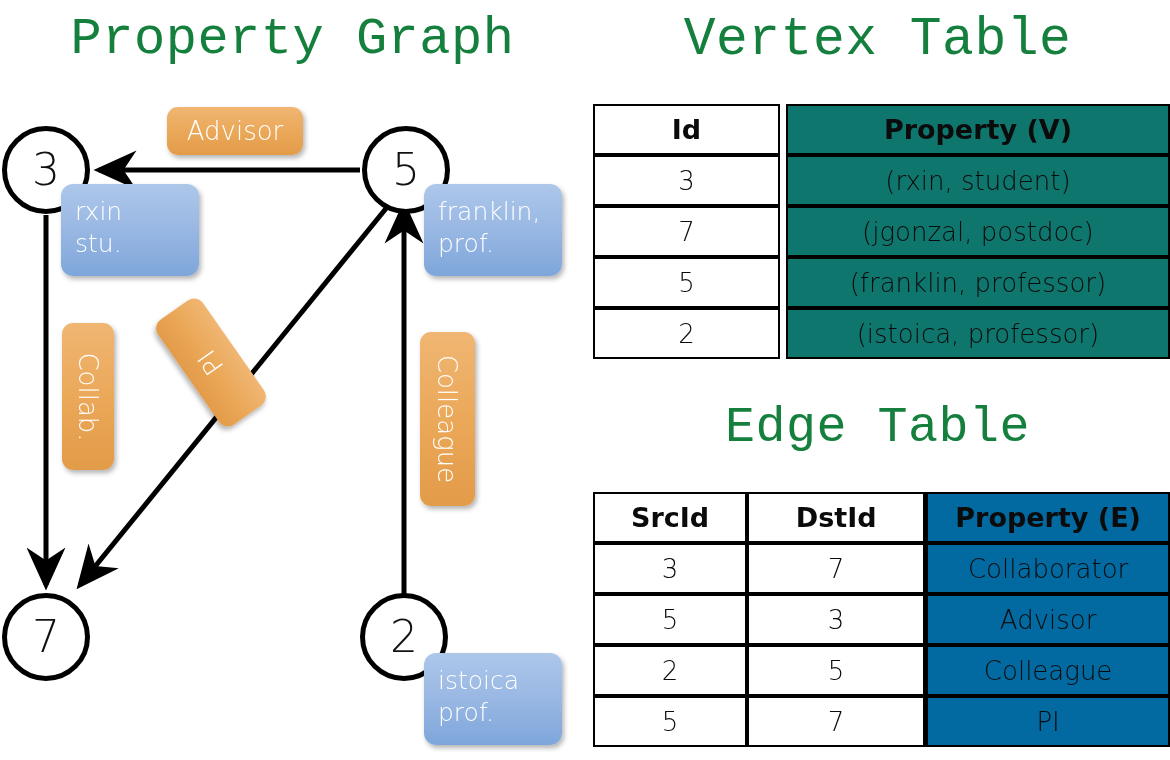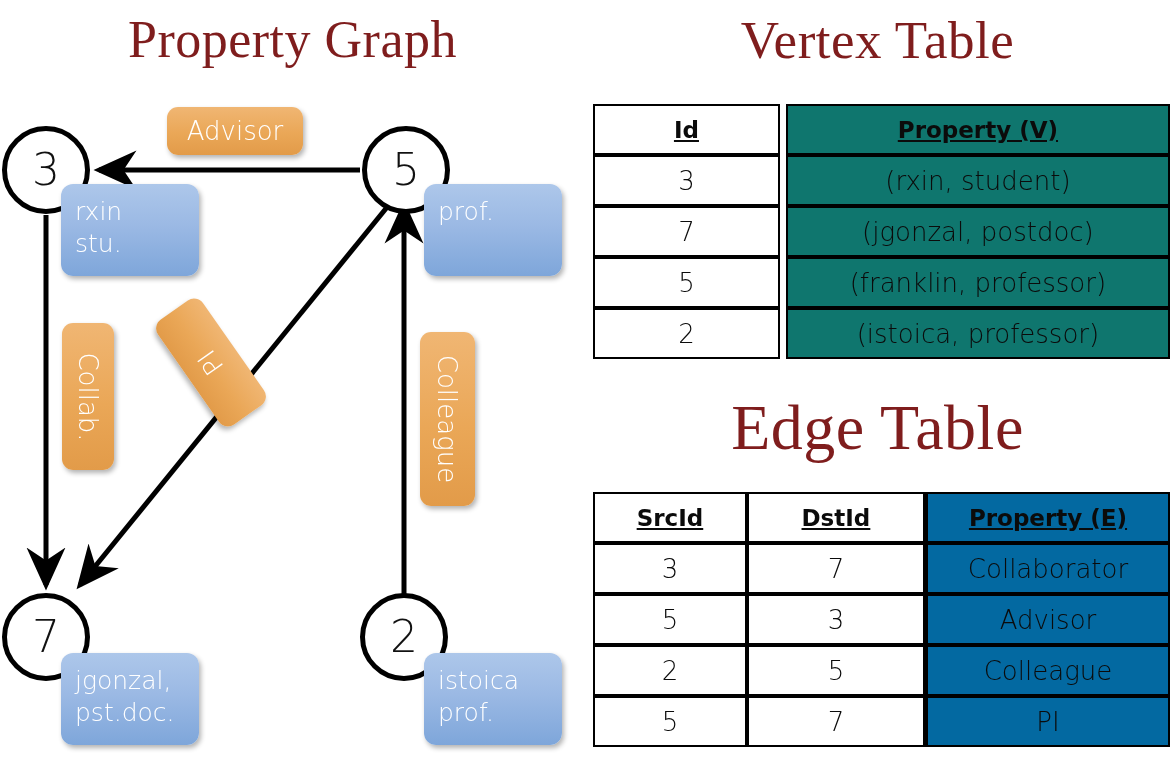--- a/index.html
+++ b/index.html
@@ -16,40 +16,40 @@
     position: relative;
     width: 1170px;
     height: 760px;
     background: #ffffff;
     overflow: hidden;
   }
 
   
   .section-title {
     position: absolute;
-    font-family: Liberation Serif, serif;
-    font-weight: 300;
-    color: #7f1d1d;
+    font-family: Liberation Mono, monospace;
+    font-weight: 300;
+    color: #15803d;
     letter-spacing: 0.5px;
     white-space: nowrap;
     text-align: center;
   }
   #title-property-graph {
     left: 0px;  top: 8px;  width: 585px;
     font-size: 52px;
     line-height: 64px;
   }
   #title-vertex-table {
     left: 585px; top: 8px; width: 585px;
     font-size: 53px;
     line-height: 64px;
   }
   #title-edge-table {
     left: 585px; top: 396px; width: 585px;
-    font-size: 64px;
+    font-size: 50px;
     line-height: 64px;
   }
 
   
   #graph-area {
     position: absolute;
     left: 0; top: 80px;
     width: 585px;
     height: 680px;
   }
@@ -136,22 +136,21 @@
     vertical-align: middle;
     font-weight: 300;
     font-size: 26px;
     color: #0b0b0b;
     padding: 0;
     height: 47px;
     background: #ffffff;
   }
   .tbl th {
     font-weight: bold;
-    font-size: 23px;
-    text-decoration: underline;
+    font-size: 27px;
   }
   .gap-col {
     border: none !important;
     width: 6px;
     background: #ffffff !important;
     padding: 0 !important;
   }
   #vertex-table { left: 593px; top: 104px; }
   #vertex-table .c-id   { width: 186px; }
   #vertex-table .c-prop { width: 385px; background: #0f766e; }
@@ -195,27 +194,24 @@
     <div class="node-circle" style="left:362px; top:46px;">5</div>
     <div class="node-circle" style="left:2px;  top:513px;">7</div>
     <div class="node-circle" style="left:360px; top:513px;">2</div>
 
     <div class="prop-badge" style="left:61px; top:104px; width:138px; height:92px;">
       <div>rxin</div>
       <div>stu.</div>
     </div>
 
     <div class="prop-badge" style="left:424px; top:104px; width:138px; height:92px;">
+      <div>franklin,</div>
       <div>prof.</div>
     </div>
 
-    <div class="prop-badge" style="left:61px; top:573px; width:138px; height:92px;">
-      <div>jgonzal,</div>
-      <div>pst.doc.</div>
-    </div>
 
     <div class="prop-badge" style="left:424px; top:573px; width:138px; height:92px;">
       <div>istoica</div>
       <div>prof.</div>
     </div>
 
     <div class="edge-badge" style="left:167px; top:27px; width:136px; height:48px;">
       <span>Advisor</span>
     </div>
 

